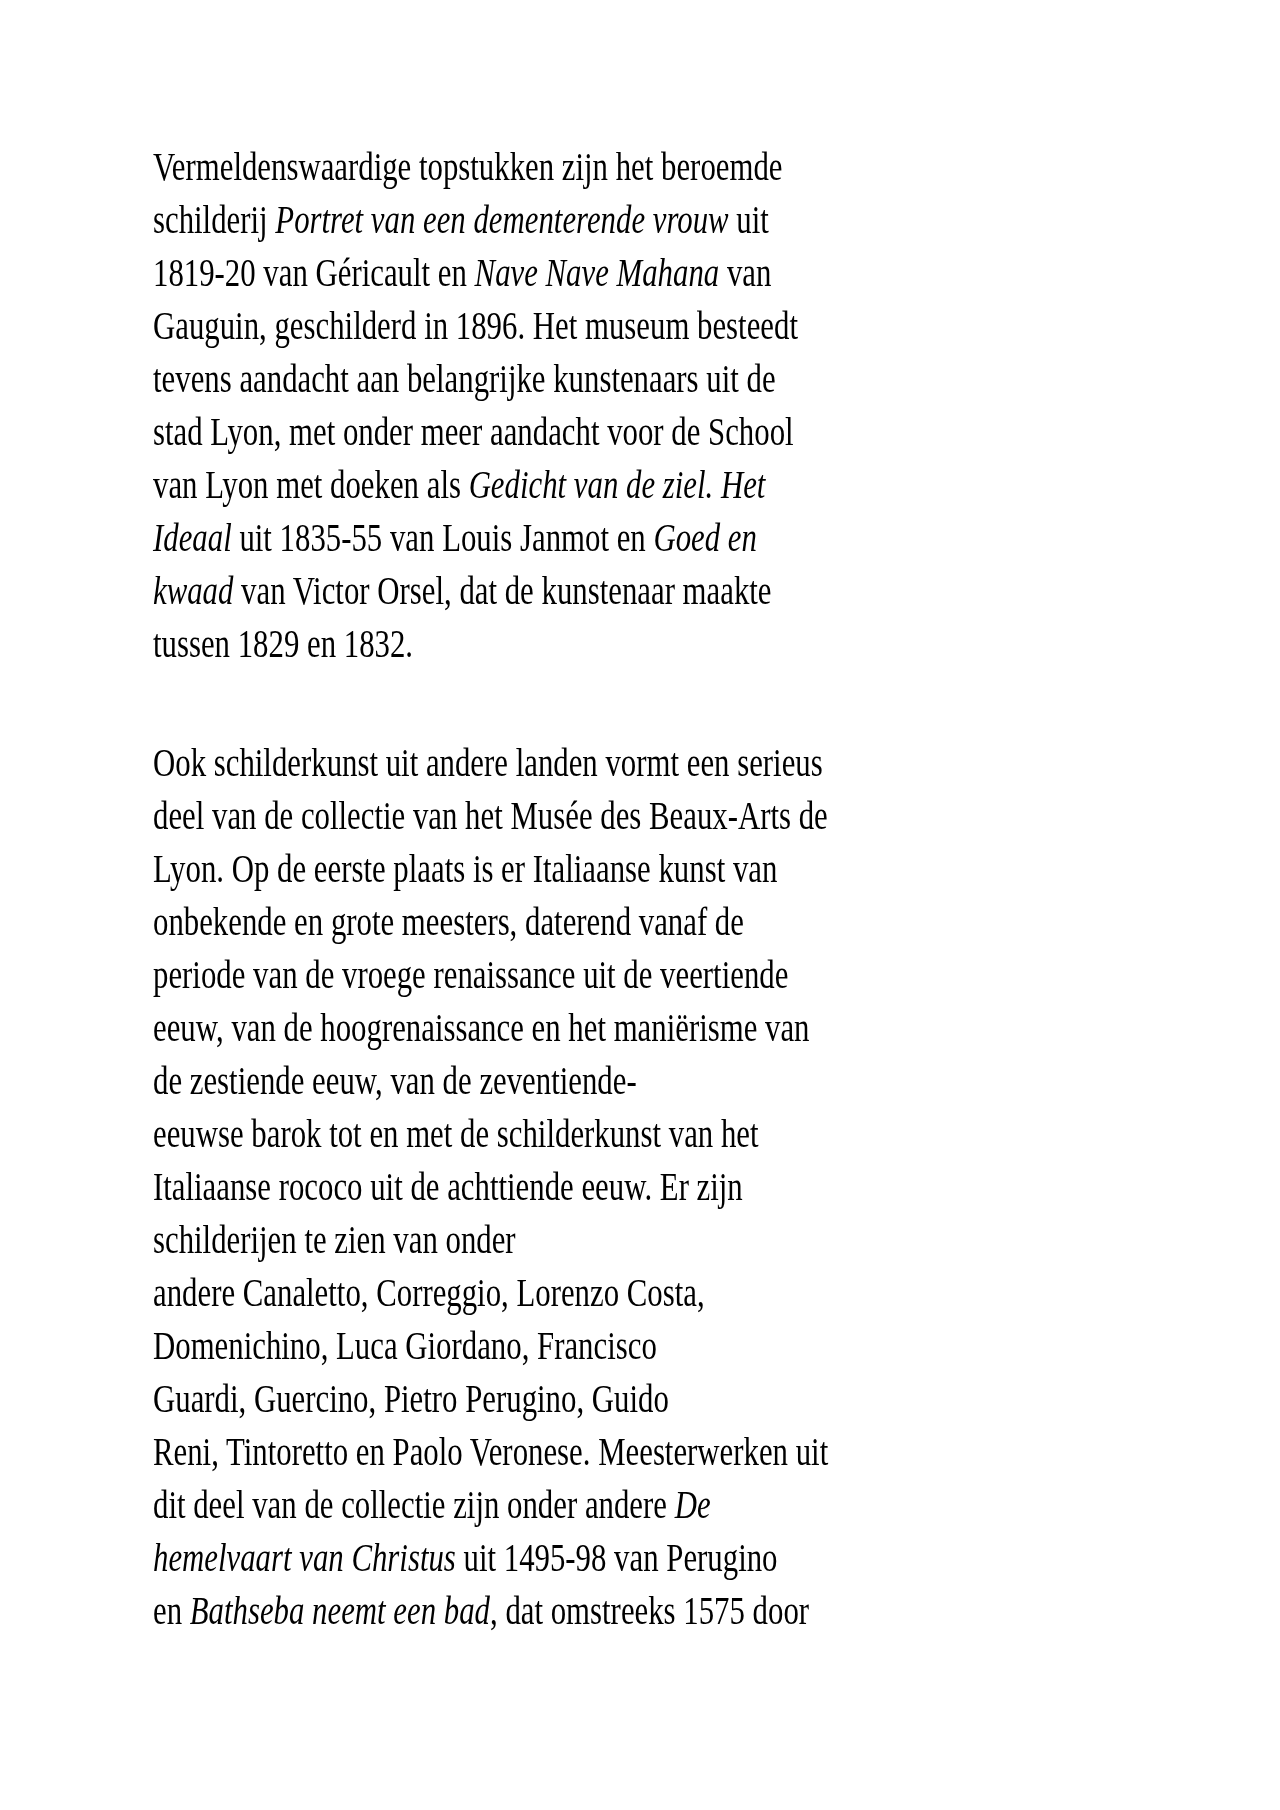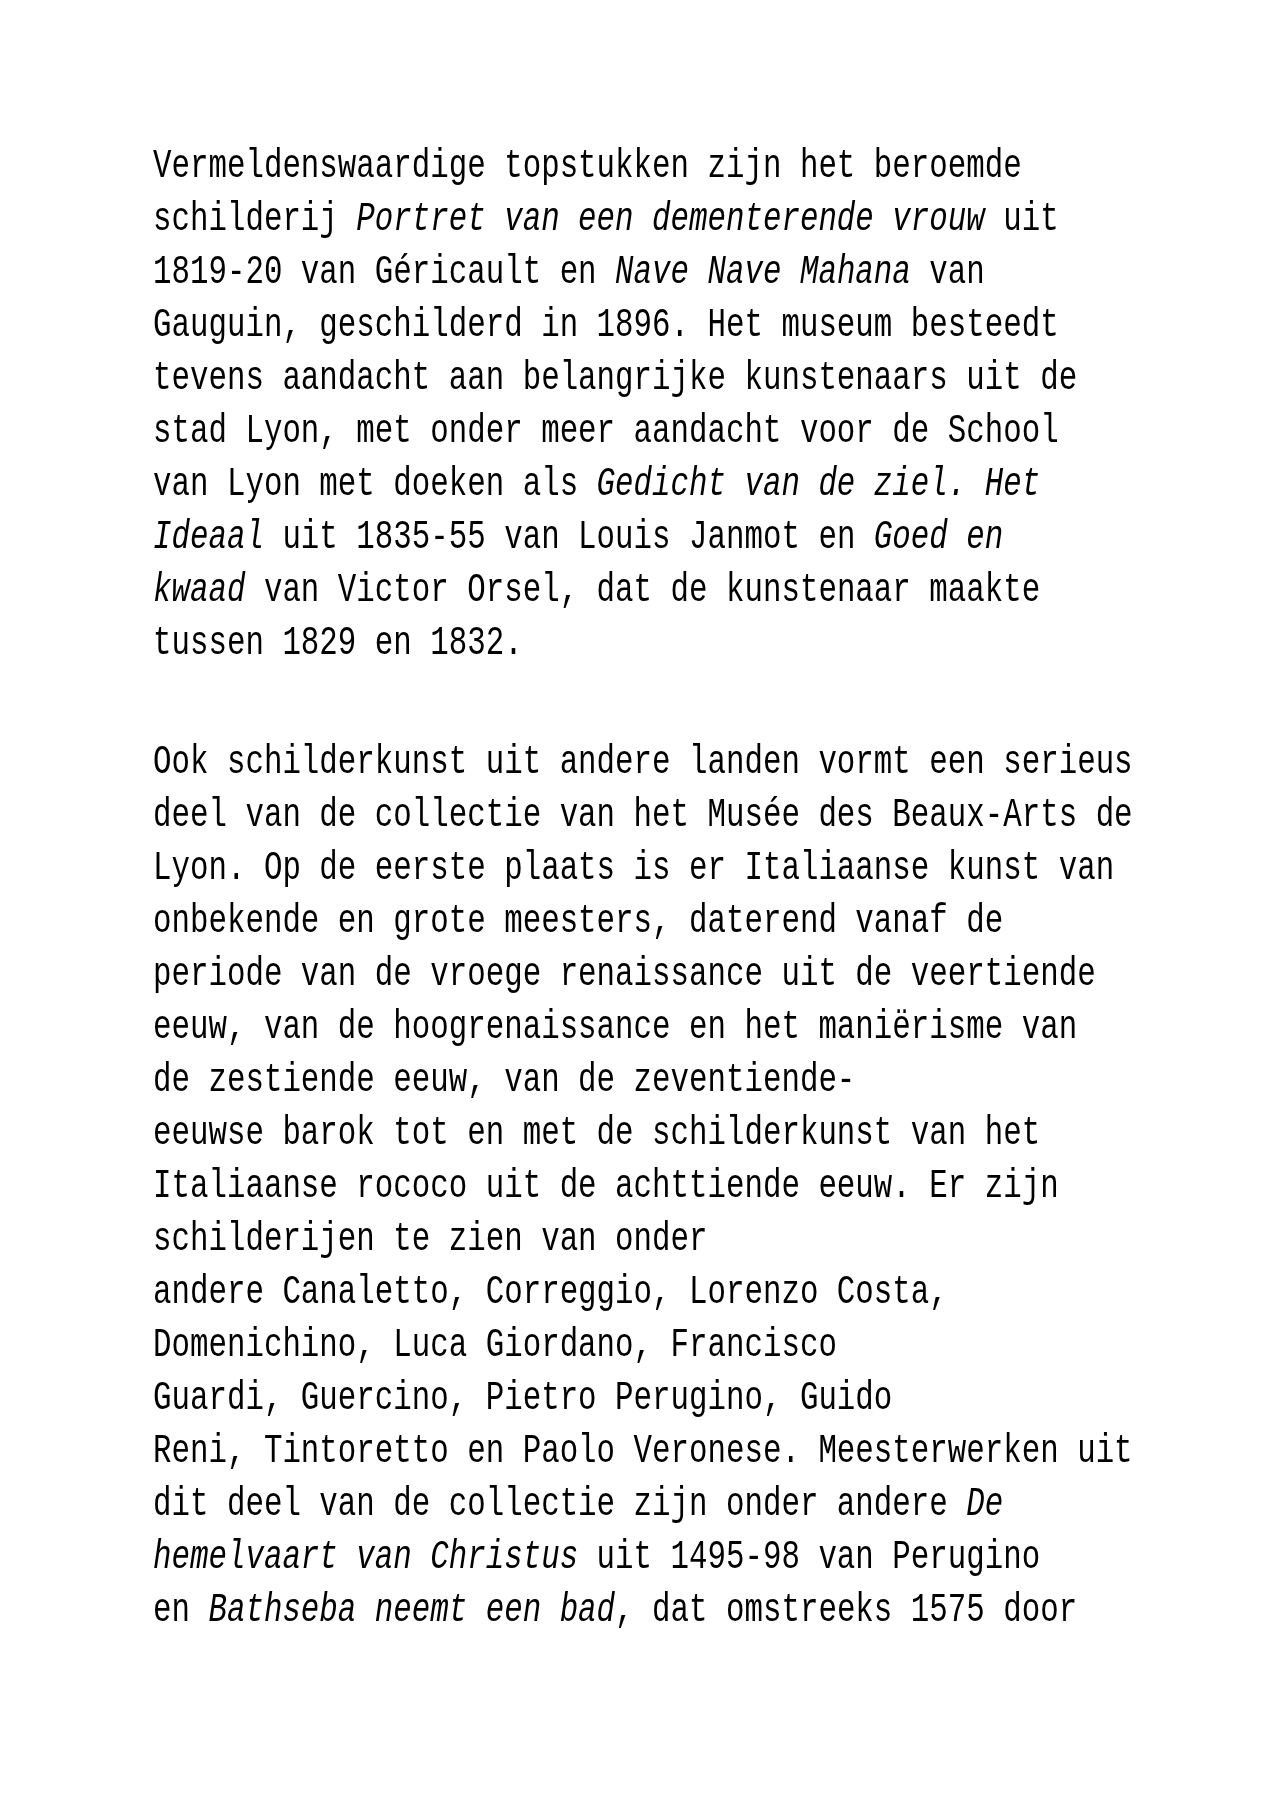--- a/index.html
+++ b/index.html
@@ -6,21 +6,21 @@
     margin: 0;
     padding: 0;
     background: #ffffff;
   }
   .page {
     position: relative;
     width: 1280px;
     height: 1810px;
     background: #ffffff;
     overflow: hidden;
-    font-family: Liberation Mono, monospace;
+    font-family: Liberation Serif, serif;
     color: #000000;
   }
   .para {
     position: absolute;
     left: 153px;
     font-size: 40px;
     line-height: 53px;
     transform: scaleX(0.77);
     transform-origin: left top;
     letter-spacing: 0px;

